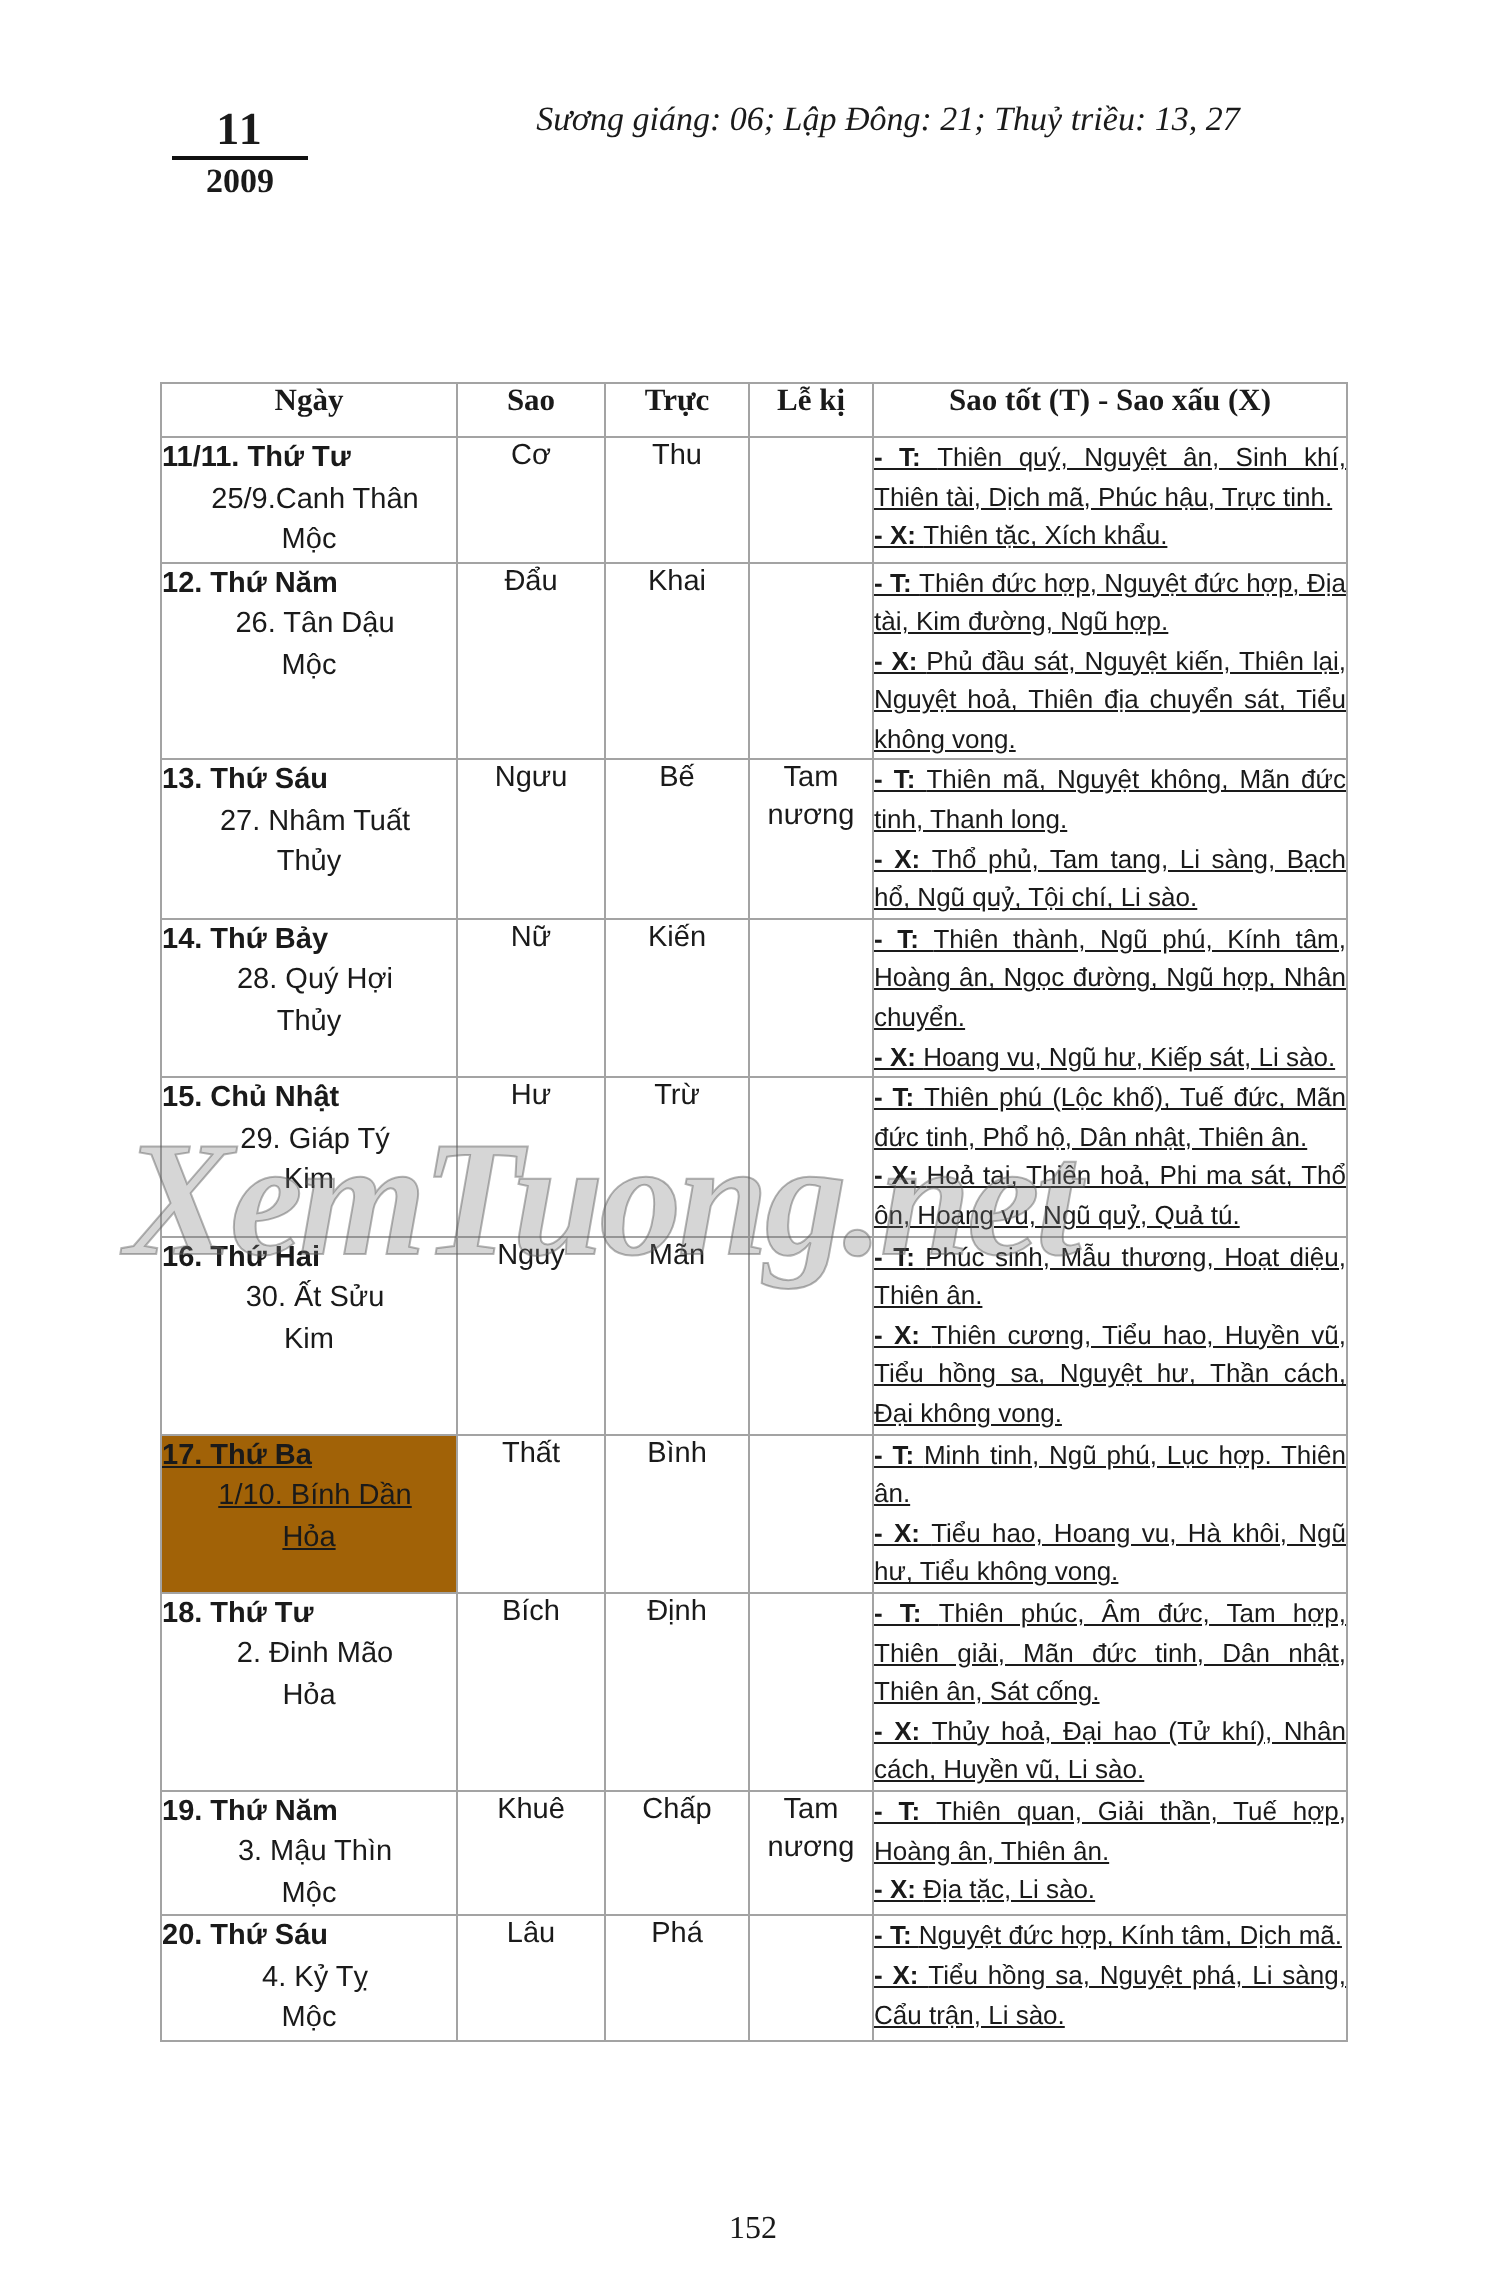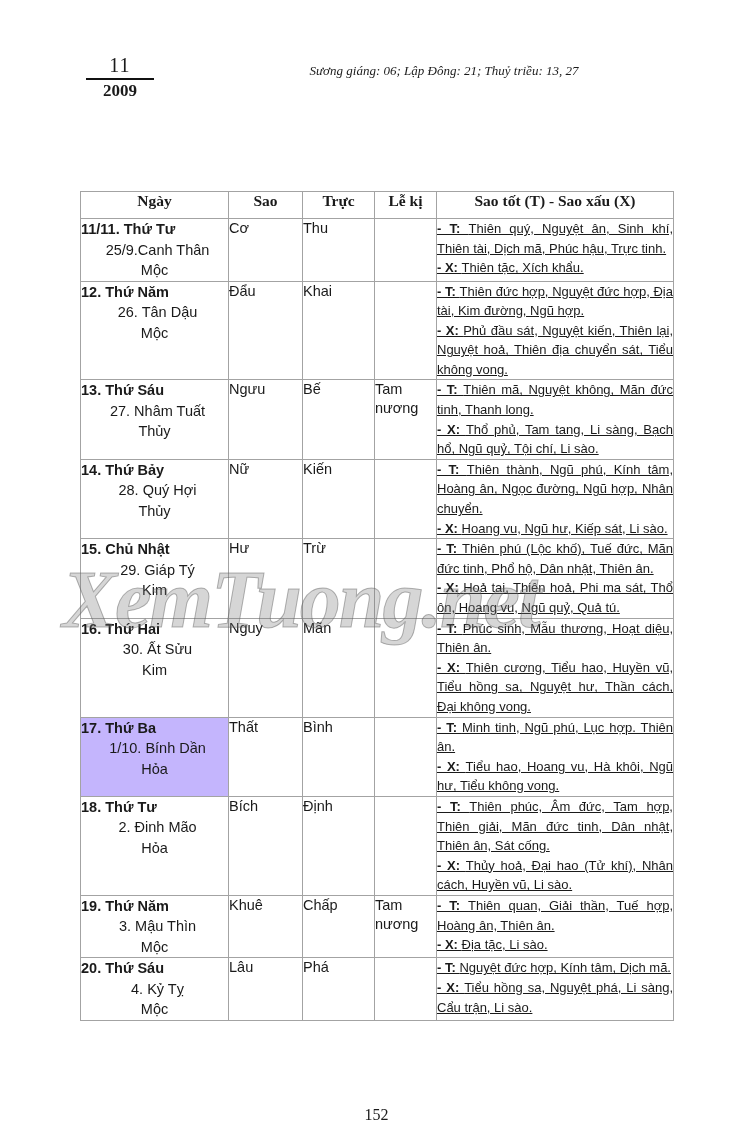--- a/index.html
+++ b/index.html
@@ -30,22 +30,22 @@
   }
   .month-num-block {
     position: absolute;
     left: 80px;
     top: 6px;
     width: 80px;
     text-align: center;
     font-family: "Liberation Serif", serif;
   }
   .month-num {
-    font-size: 20px;
-    font-weight: normal;
+    font-size: 23px;
+    font-weight: bold;
     letter-spacing: 1px;
     line-height: 22px;
   }
   .year-rule {
     border-top: 2px solid #111;
     margin: 2px 6px 1px 6px;
   }
   .year-num {
     font-size: 17px;
     font-weight: bold;
@@ -61,23 +61,23 @@
   .main-title {
     font-family: "Liberation Serif", serif;
     font-size: 25px;
     font-weight: bold;
     letter-spacing: 0.5px;
     line-height: 30px;
   }
   .sub-title {
     font-family: "Liberation Serif", serif;
     font-style: italic;
-    font-size: 13px;
+    font-size: 17px;
     line-height: 22px;
-    margin-top: 12px;
+    margin-top: 1px;
   }
 
   
   table.cal {
     position: absolute;
     left: 80px;
     top: 143px;
     width: 593px;
     border-collapse: collapse;
     table-layout: fixed;
@@ -109,39 +109,41 @@
   }
   td.ngay .l1 {
     font-weight: bold;
   }
   td.ngay .l2, td.ngay .l3 {
     display: block;
     text-align: center;
   }
   td.ngay .l2 { margin-left: 6px; }
   td.sao, td.truc, td.leki {
+    text-align: center;
     font-size: 14.5px;
     vertical-align: middle;
     line-height: 19px;
   }
   td.tot {
     padding: 4px 5px 5px 6px;
     font-size: 13px;
     line-height: 19.6px;
     text-decoration: underline;
   }
   td.tot .line {
     display: block;
     text-align: justify;
   }
   td.tot b {
     font-weight: bold;
   }
   tr.highlight td.ngay {
-    background: #c4b5fd;
+    background: #a16207;
+    text-decoration: underline;
   }
 
   
   .watermark {
     position: absolute;
     left: 0;
     top: 505px;
     width: 601px;
     text-align: center;
     font-family: "Liberation Serif", serif;

